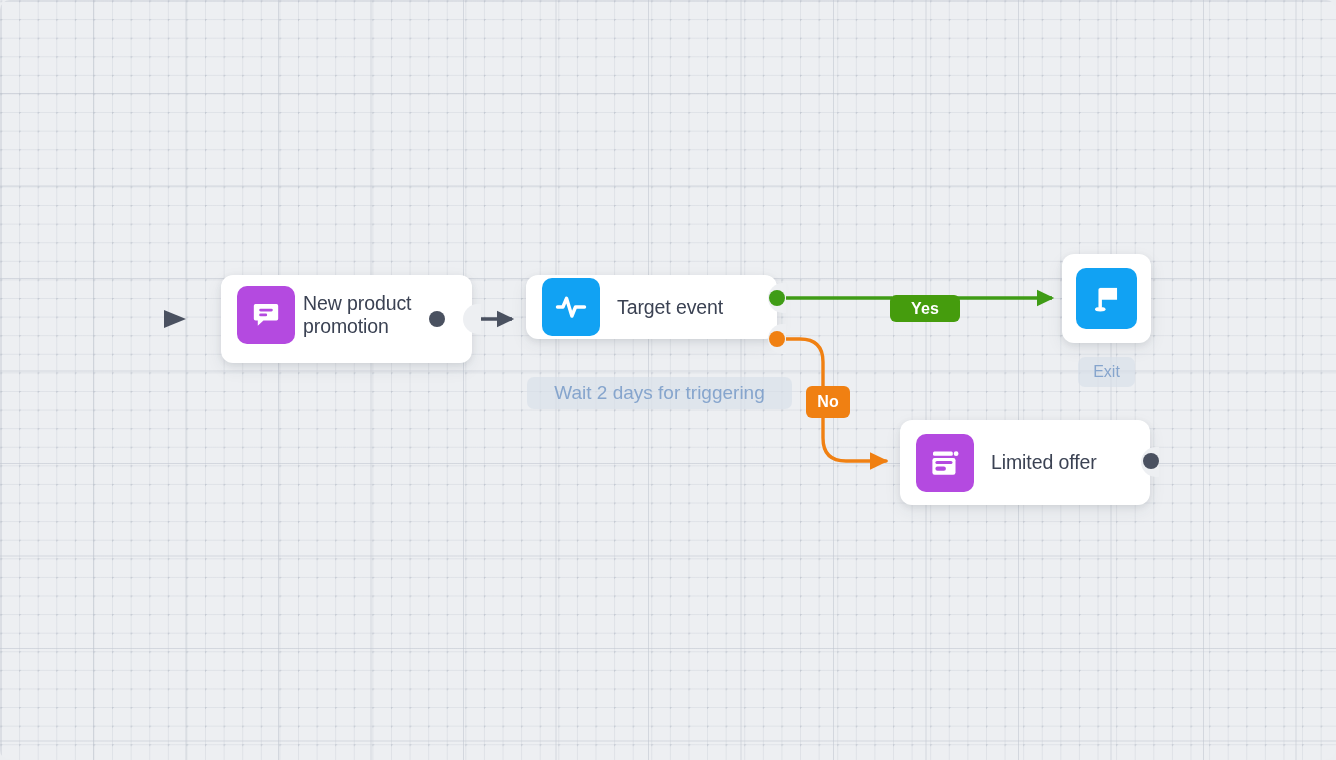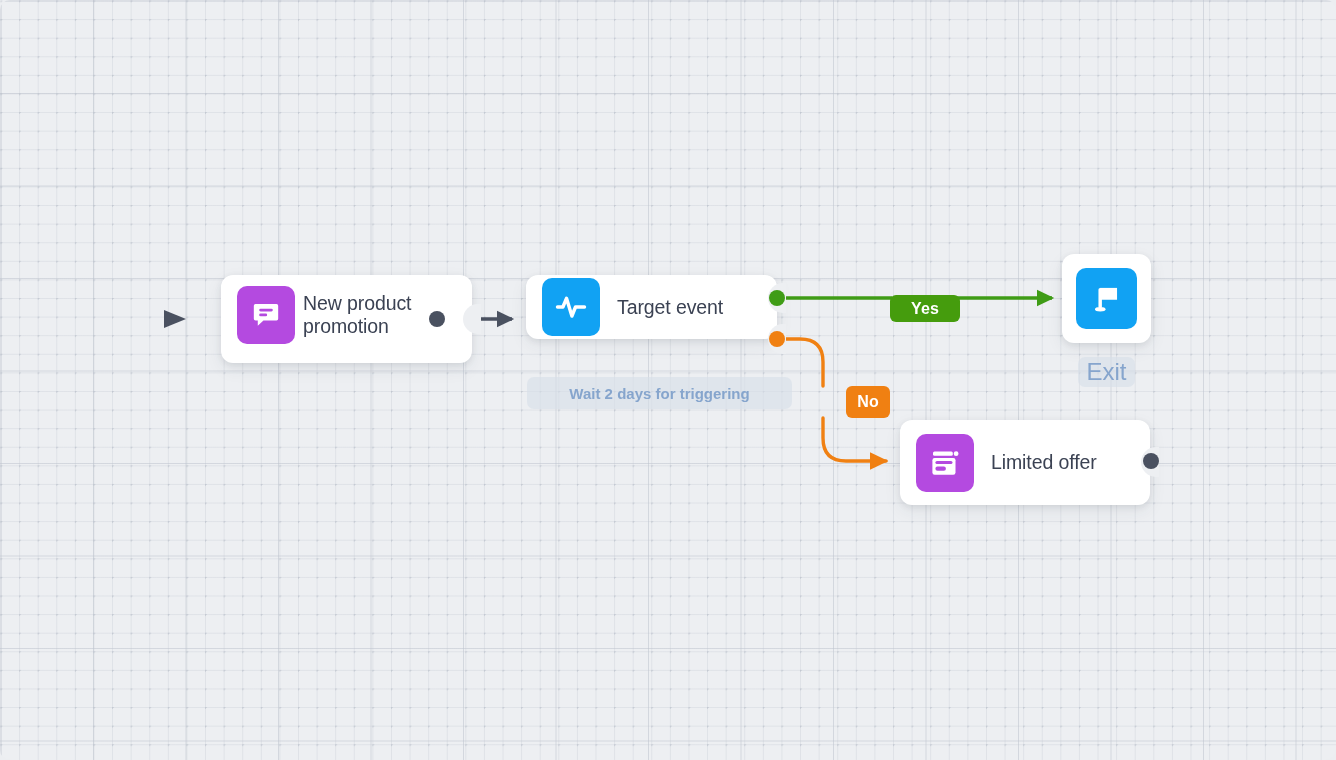--- a/index.html
+++ b/index.html
@@ -116,35 +116,35 @@
     align-items: center;
     justify-content: center;
     color: #ffffff;
     font-size: 16px;
     font-weight: bold;
     border-radius: 6px;
     z-index: 7;
     letter-spacing: 0.1px;
   }
   .edge-badge.yes    { background: #459c0d; }
-  .edge-badge.no     { background: #f08012; margin-left: 40px; }
+  .edge-badge.no     { background: #f08012; }
 
   
   .caption-pill {
     position: absolute;
     display: flex;
     align-items: center;
     justify-content: center;
     color: #86a5cd;
     background: rgba(214,222,233,0.62);
     border-radius: 7px;
-    font-size: 24px;
+    font-size: 16px;
     z-index: 4;
   }
-  .caption-pill.small { font-size: 15px; font-weight: bold; }
+  .caption-pill.small { font-size: 19px; }
 
   
   .exit-card {
     position: absolute;
     background: #ffffff;
     border-radius: 12px;
     box-shadow: 0 2px 6px rgba(45,55,72,0.10), 0 6px 18px rgba(45,55,72,0.07);
     display: flex;
     align-items: center;
     justify-content: center;

